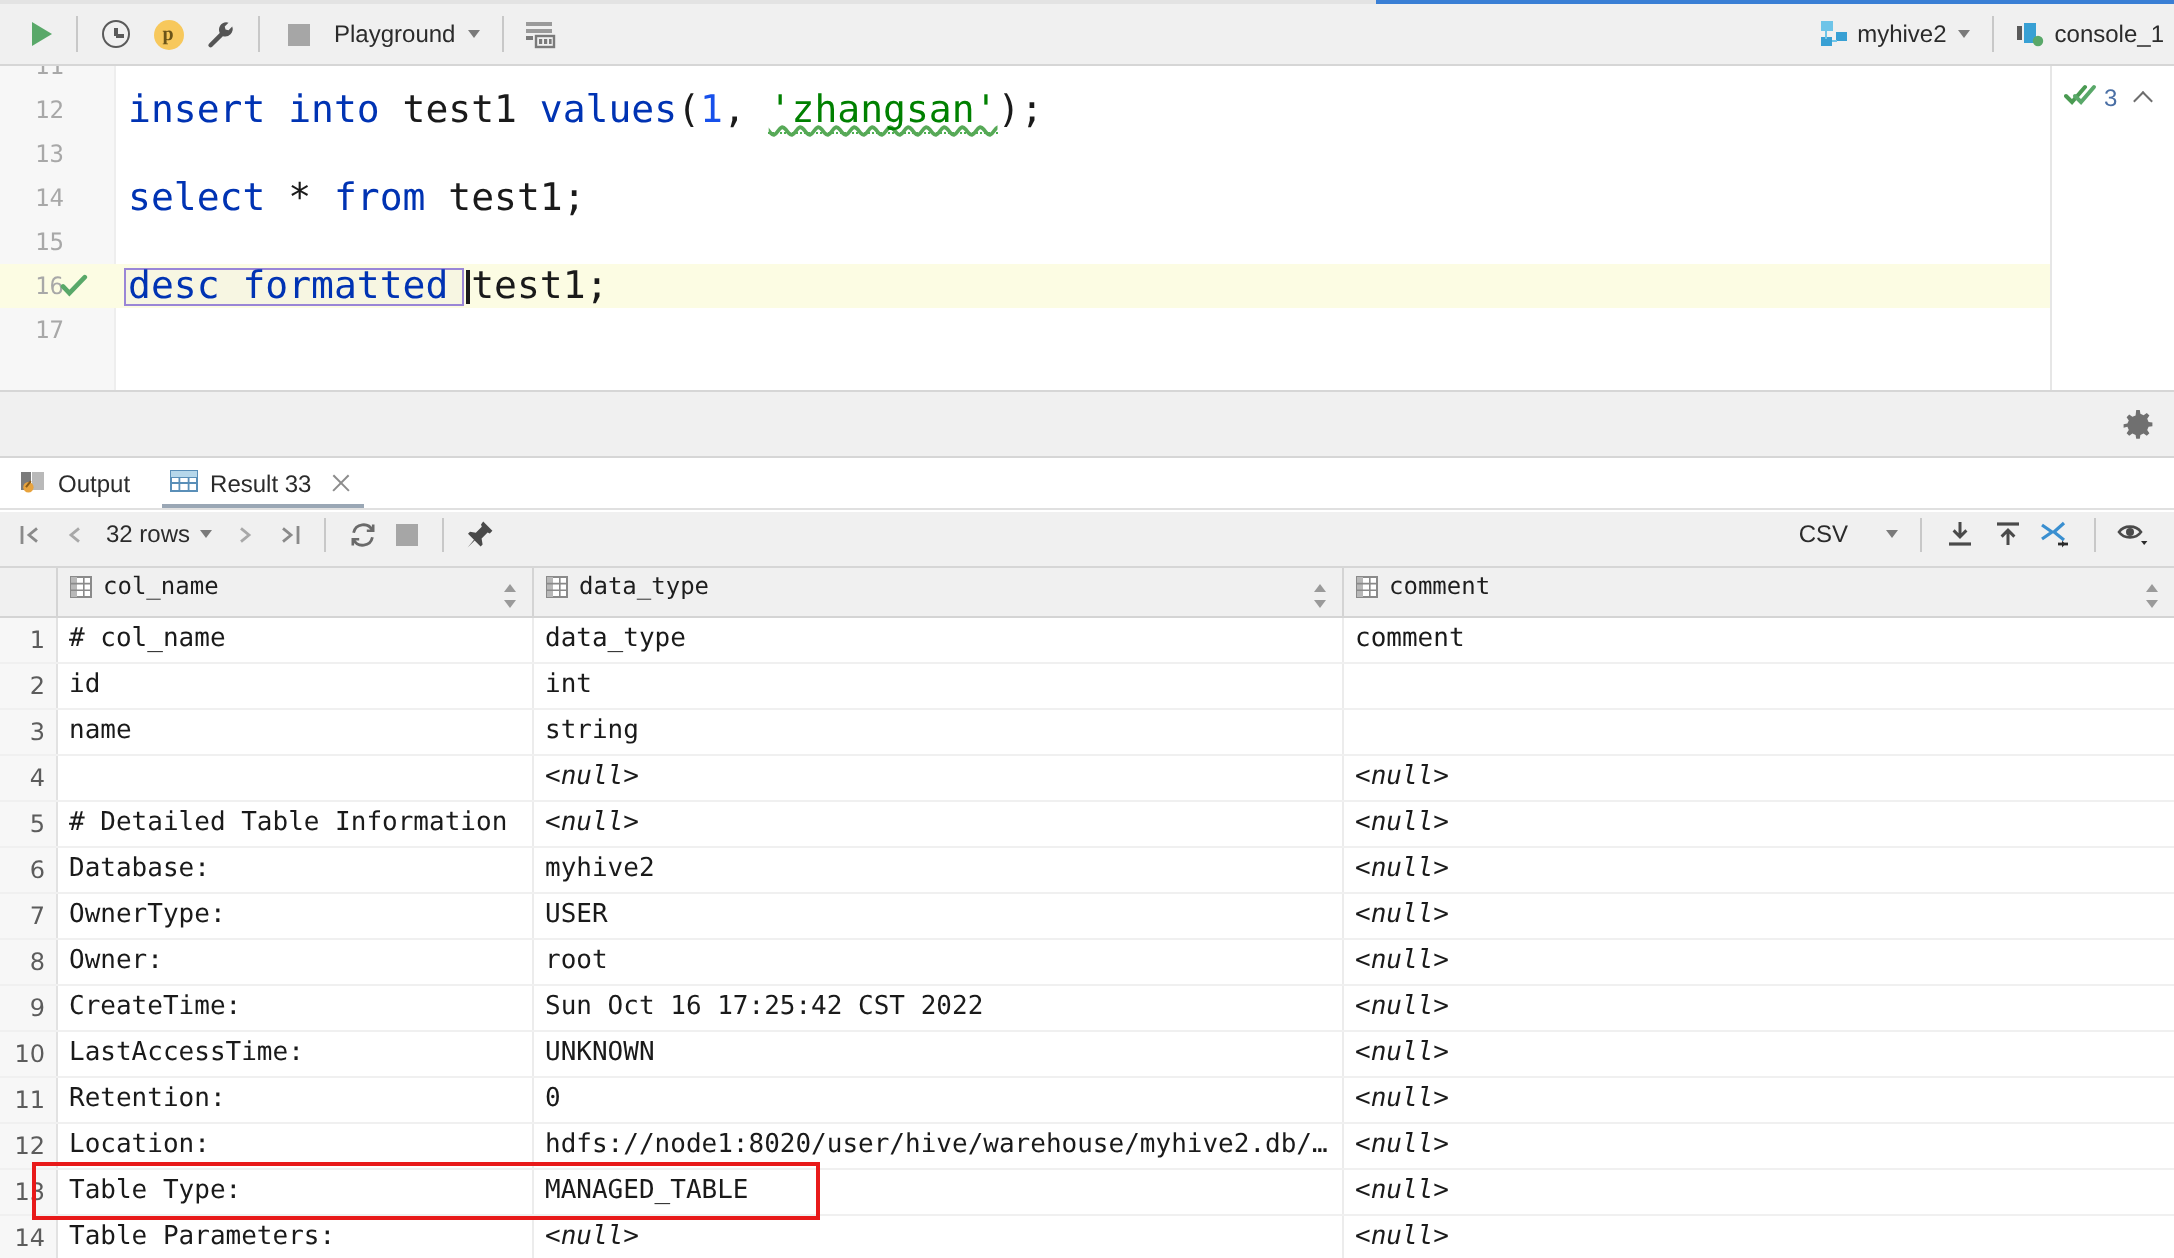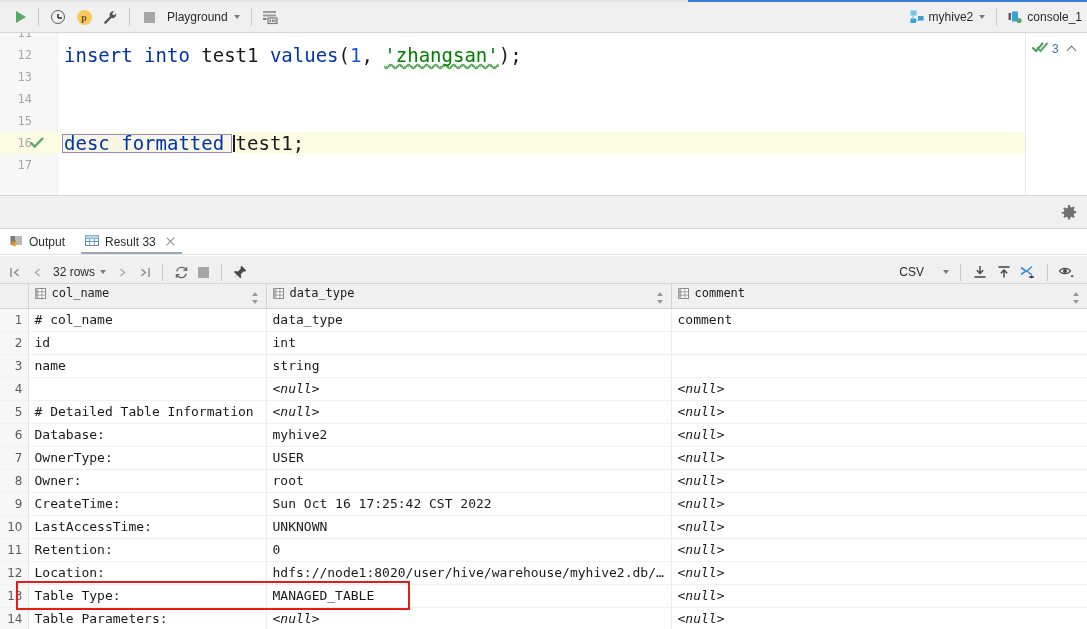--- a/index.html
+++ b/index.html
@@ -205,21 +205,21 @@
     width: 11px; height: 1.2px; background: #8c8c8c;
   }
   .tabx:before { transform: rotate(45deg); }
   .tabx:after  { transform: rotate(-45deg); }
 
   
   .gridbar {
     position: absolute; left: 0; top: 256px; width: 1087px; height: 28px;
     background: #f0f0f0;
     border-bottom: 1px solid #d6d6d6;
-    display: flex; align-items: flex-end;
+    display: flex; align-items: flex-start;
   }
   .gb-left { display: flex; align-items: center; padding-left: 4px; gap: 0px; }
   .gb-right { display: flex; align-items: center; margin-left: auto; padding-right: 8px; }
   .navbtn {
     width: 22px; height: 22px; display: flex; align-items: center; justify-content: center;
     color: #8a8a8a; font-size: 12px;
     font-family: "DejaVu Sans", sans-serif;
   }
   .rows-chip {
     display: flex; align-items: center; gap: 3px;
@@ -406,20 +406,21 @@
       <div class="cnum">12</div>
       <div class="ctext"><span class="kw">insert into</span><span> test1 </span><span class="kw">values</span><span class="punc">(</span><span class="num">1</span><span class="punc">, </span><span class="str squig">'zhangsan'</span><span class="punc">);</span></div>
     </div>
 
     <div class="crow" style="top:33px;">
       <div class="cnum">13</div>
     </div>
 
     <div class="crow" style="top:55px;">
       <div class="cnum">14</div>
+      <div class="ctext"><span class="kw">select</span><span class="punc"> * </span><span class="kw">from</span><span> test1</span><span class="punc">;</span></div>
     </div>
 
     <div class="crow" style="top:77px;">
       <div class="cnum">15</div>
     </div>
 
     <div class="crow cur" style="top:99px;">
       <div class="cnum">16</div>
       <span class="ctick">
         <svg width="14" height="14" viewBox="0 0 14 14">

